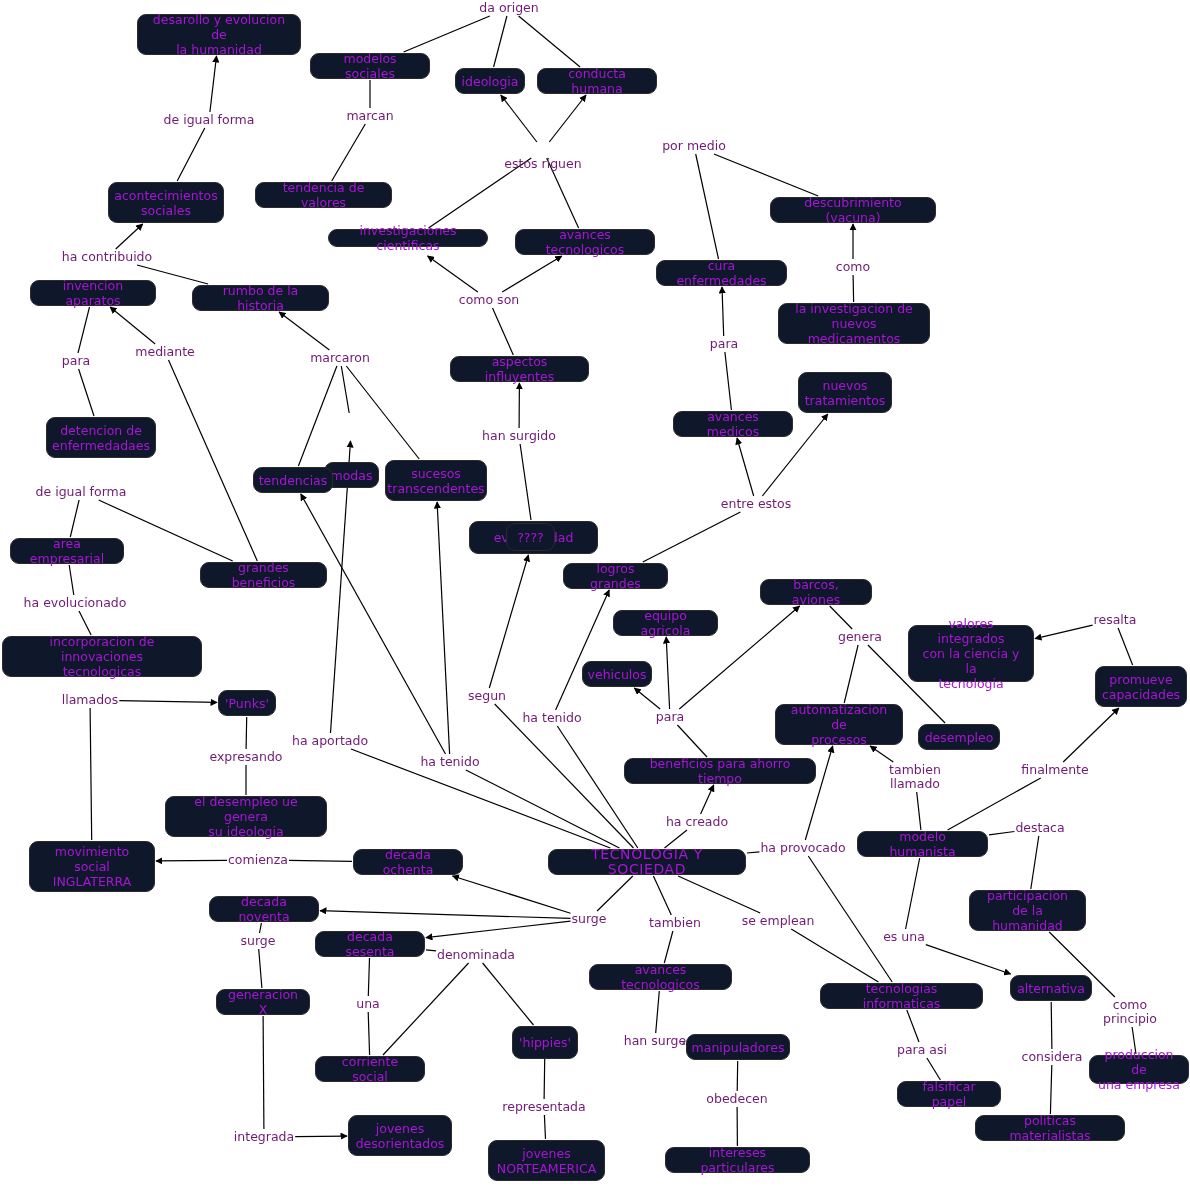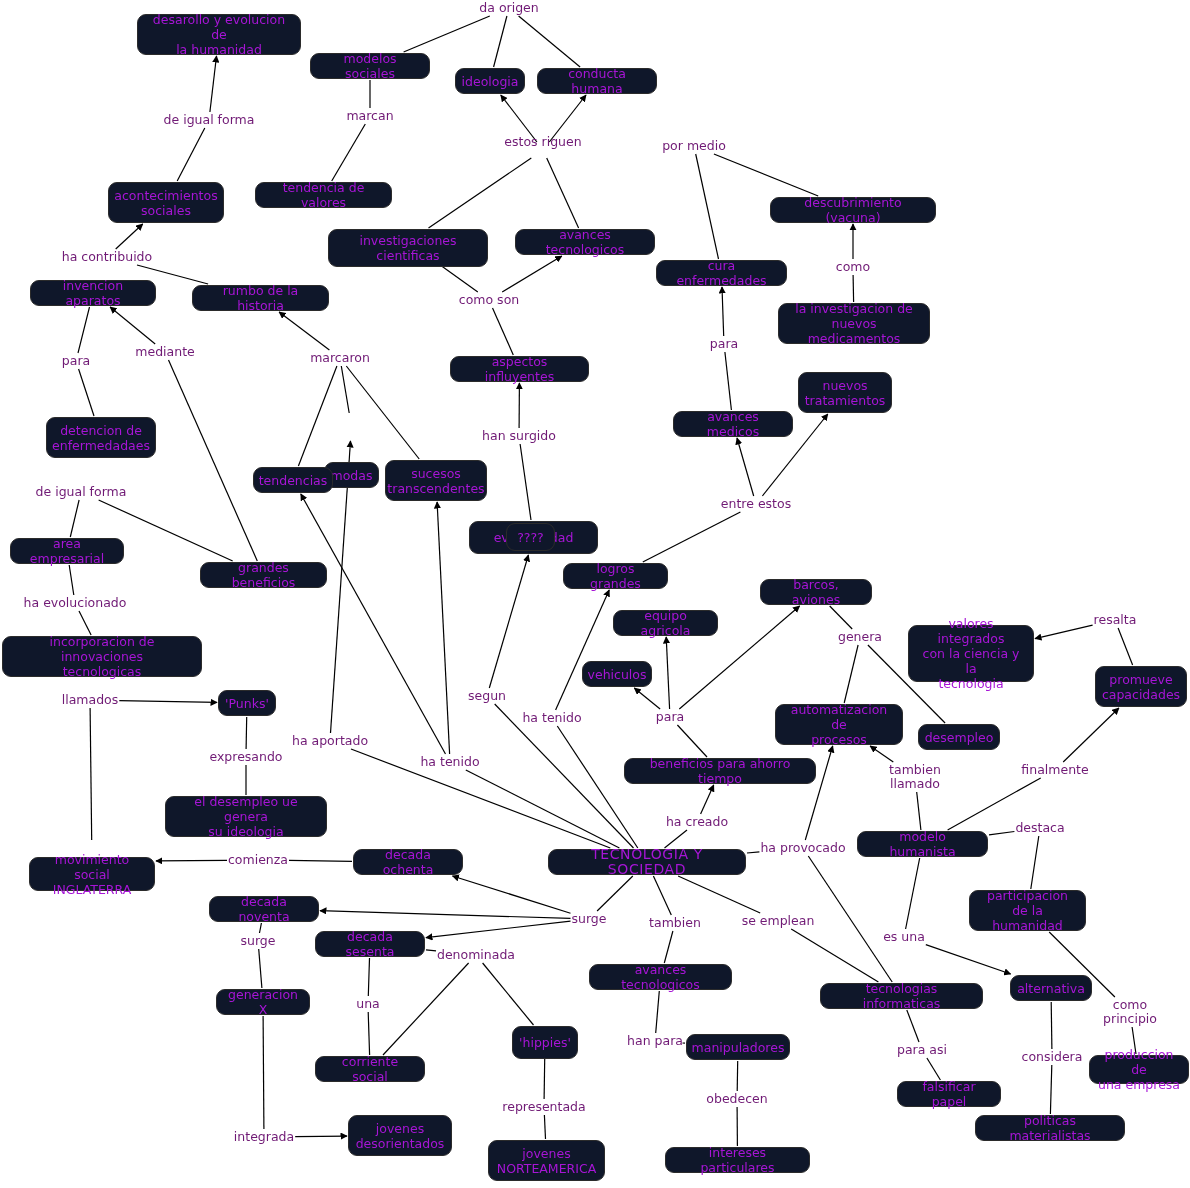--- a/index.html
+++ b/index.html
@@ -182,21 +182,21 @@
     </svg>
   <div id="nodes-layer">
       <div class="node" style="left: 137px; top: 14px; width: 164px; height: 41px;">desarollo y evolucion de
 la humanidad</div>
       <div class="node" style="left: 310px; top: 53px; width: 120px; height: 26px;">modelos sociales</div>
       <div class="node" style="left: 455px; top: 68px; width: 70px; height: 26px;">ideologia</div>
       <div class="node" style="left: 537px; top: 68px; width: 120px; height: 26px;">conducta humana</div>
       <div class="node" style="left: 108px; top: 182px; width: 116px; height: 41px;">acontecimientos
 sociales</div>
       <div class="node" style="left: 255px; top: 182px; width: 137px; height: 26px;">tendencia de valores</div>
-      <div class="node" style="left: 328px; top: 229px; width: 160px; height: 38px;">investigaciones cientificas</div>
+      <div class="node" style="left: 328px; top: 229px; width: 160px; height: 18px;">investigaciones cientificas</div>
       <div class="node" style="left: 515px; top: 229px; width: 140px; height: 26px;">avances tecnologicos</div>
       <div class="node" style="left: 770px; top: 197px; width: 166px; height: 26px;">descubrimiento (vacuna)</div>
       <div class="node" style="left: 656px; top: 260px; width: 131px; height: 26px;">cura enfermedades</div>
       <div class="node" style="left: 778px; top: 303px; width: 152px; height: 41px;">la investigacion de
 nuevos medicamentos</div>
       <div class="node" style="left: 30px; top: 280px; width: 126px; height: 26px;">invencion aparatos</div>
       <div class="node" style="left: 192px; top: 285px; width: 137px; height: 26px;">rumbo de la historia</div>
       <div class="node" style="left: 46px; top: 417px; width: 110px; height: 41px;">detencion de
 enfermedadaes</div>
       <div class="node" style="left: 450px; top: 356px; width: 139px; height: 26px;">aspectos influyentes</div>
@@ -222,21 +222,21 @@
 tecnologicas</div>
       <div class="node" style="left: 1095px; top: 666px; width: 92px; height: 41px;">promueve
 capacidades</div>
       <div class="node" style="left: 775px; top: 704px; width: 128px; height: 41px;">automatizacion de
 procesos</div>
       <div class="node" style="left: 218px; top: 690px; width: 58px; height: 26px;">'Punks'</div>
       <div class="node" style="left: 918px; top: 724px; width: 82px; height: 26px;">desempleo</div>
       <div class="node" style="left: 624px; top: 758px; width: 192px; height: 26px;">beneficios para ahorro tiempo</div>
       <div class="node" style="left: 165px; top: 796px; width: 162px; height: 41px;">el desempleo ue genera
 su ideologia</div>
-      <div class="node" style="left: 29px; top: 841px; width: 126px; height: 34px; margin-top: 16px;">movimiento social
+      <div class="node" style="left: 29px; top: 841px; width: 126px; height: 51px;">movimiento social
 INGLATERRA</div>
       <div class="node" style="left: 353px; top: 849px; width: 110px; height: 26px;">decada ochenta</div>
       <div class="node root" style="left: 548px; top: 849px; width: 198px; height: 26px;">TECNOLOGIA  Y  SOCIEDAD</div>
       <div class="node" style="left: 857px; top: 831px; width: 131px; height: 26px;">modelo humanista</div>
       <div class="node" style="left: 969px; top: 890px; width: 117px; height: 41px;">participacion
 de la humanidad</div>
       <div class="node" style="left: 209px; top: 896px; width: 110px; height: 26px;">decada noventa</div>
       <div class="node" style="left: 315px; top: 931px; width: 110px; height: 26px;">decada sesenta</div>
       <div class="node" style="left: 589px; top: 964px; width: 143px; height: 26px;">avances tecnologicos</div>
       <div class="node" style="left: 216px; top: 989px; width: 94px; height: 26px;">generacion X</div>
@@ -252,21 +252,21 @@
       <div class="node" style="left: 348px; top: 1115px; width: 104px; height: 41px;">jovenes
 desorientados</div>
       <div class="node" style="left: 488px; top: 1140px; width: 117px; height: 41px;">jovenes
 NORTEAMERICA</div>
       <div class="node" style="left: 665px; top: 1147px; width: 145px; height: 26px;">intereses particulares</div>
     </div>
   <div id="labels-layer">
       <div class="linklabel" style="left: 509px; top: 8px;">da origen</div>
       <div class="linklabel" style="left: 209px; top: 120px;">de igual forma</div>
       <div class="linklabel" style="left: 370px; top: 116px;">marcan</div>
-      <div class="linklabel" style="left: 543px; top: 142px;">estos riguen</div>
+      <div class="linklabel" style="left: 543px; top: 164px;">estos riguen</div>
       <div class="linklabel" style="left: 694px; top: 146px;">por medio</div>
       <div class="linklabel" style="left: 107px; top: 257px;">ha contribuido</div>
       <div class="linklabel" style="left: 853px; top: 267px;">como</div>
       <div class="linklabel" style="left: 489px; top: 300px;">como son</div>
       <div class="linklabel" style="left: 76px; top: 361px;">para</div>
       <div class="linklabel" style="left: 165px; top: 352px;">mediante</div>
       <div class="linklabel" style="left: 340px; top: 358px;">marcaron</div>
       <div class="linklabel" style="left: 724px; top: 344px;">para</div>
       <div class="linklabel" style="left: 519px; top: 436px;">han surgido</div>
       <div class="linklabel" style="left: 81px; top: 492px;">de igual forma</div>
@@ -291,18 +291,18 @@
       <div class="linklabel" style="left: 589px; top: 919px;">surge</div>
       <div class="linklabel" style="left: 675px; top: 923px;">tambien</div>
       <div class="linklabel" style="left: 778px; top: 921px;">se emplean</div>
       <div class="linklabel" style="left: 904px; top: 937px;">es una</div>
       <div class="linklabel" style="left: 258px; top: 941px;">surge</div>
       <div class="linklabel" style="left: 476px; top: 955px;">denominada</div>
       <div class="linklabel" style="left: 368px; top: 1004px;">una</div>
       <div class="linklabel" style="left: 1130px; top: 1012px;">como principio</div>
       <div class="linklabel" style="left: 922px; top: 1050px;">para asi</div>
       <div class="linklabel" style="left: 1052px; top: 1057px;">considera</div>
-      <div class="linklabel" style="left: 655px; top: 1041px;">han para</div>
+      <div class="linklabel" style="left: 655px; top: 1041px;">han surge</div>
       <div class="linklabel" style="left: 737px; top: 1099px;">obedecen</div>
       <div class="linklabel" style="left: 544px; top: 1107px;">representada</div>
       <div class="linklabel" style="left: 264px; top: 1137px;">integrada</div>
     </div>
 </div>
 
 </body></html>

